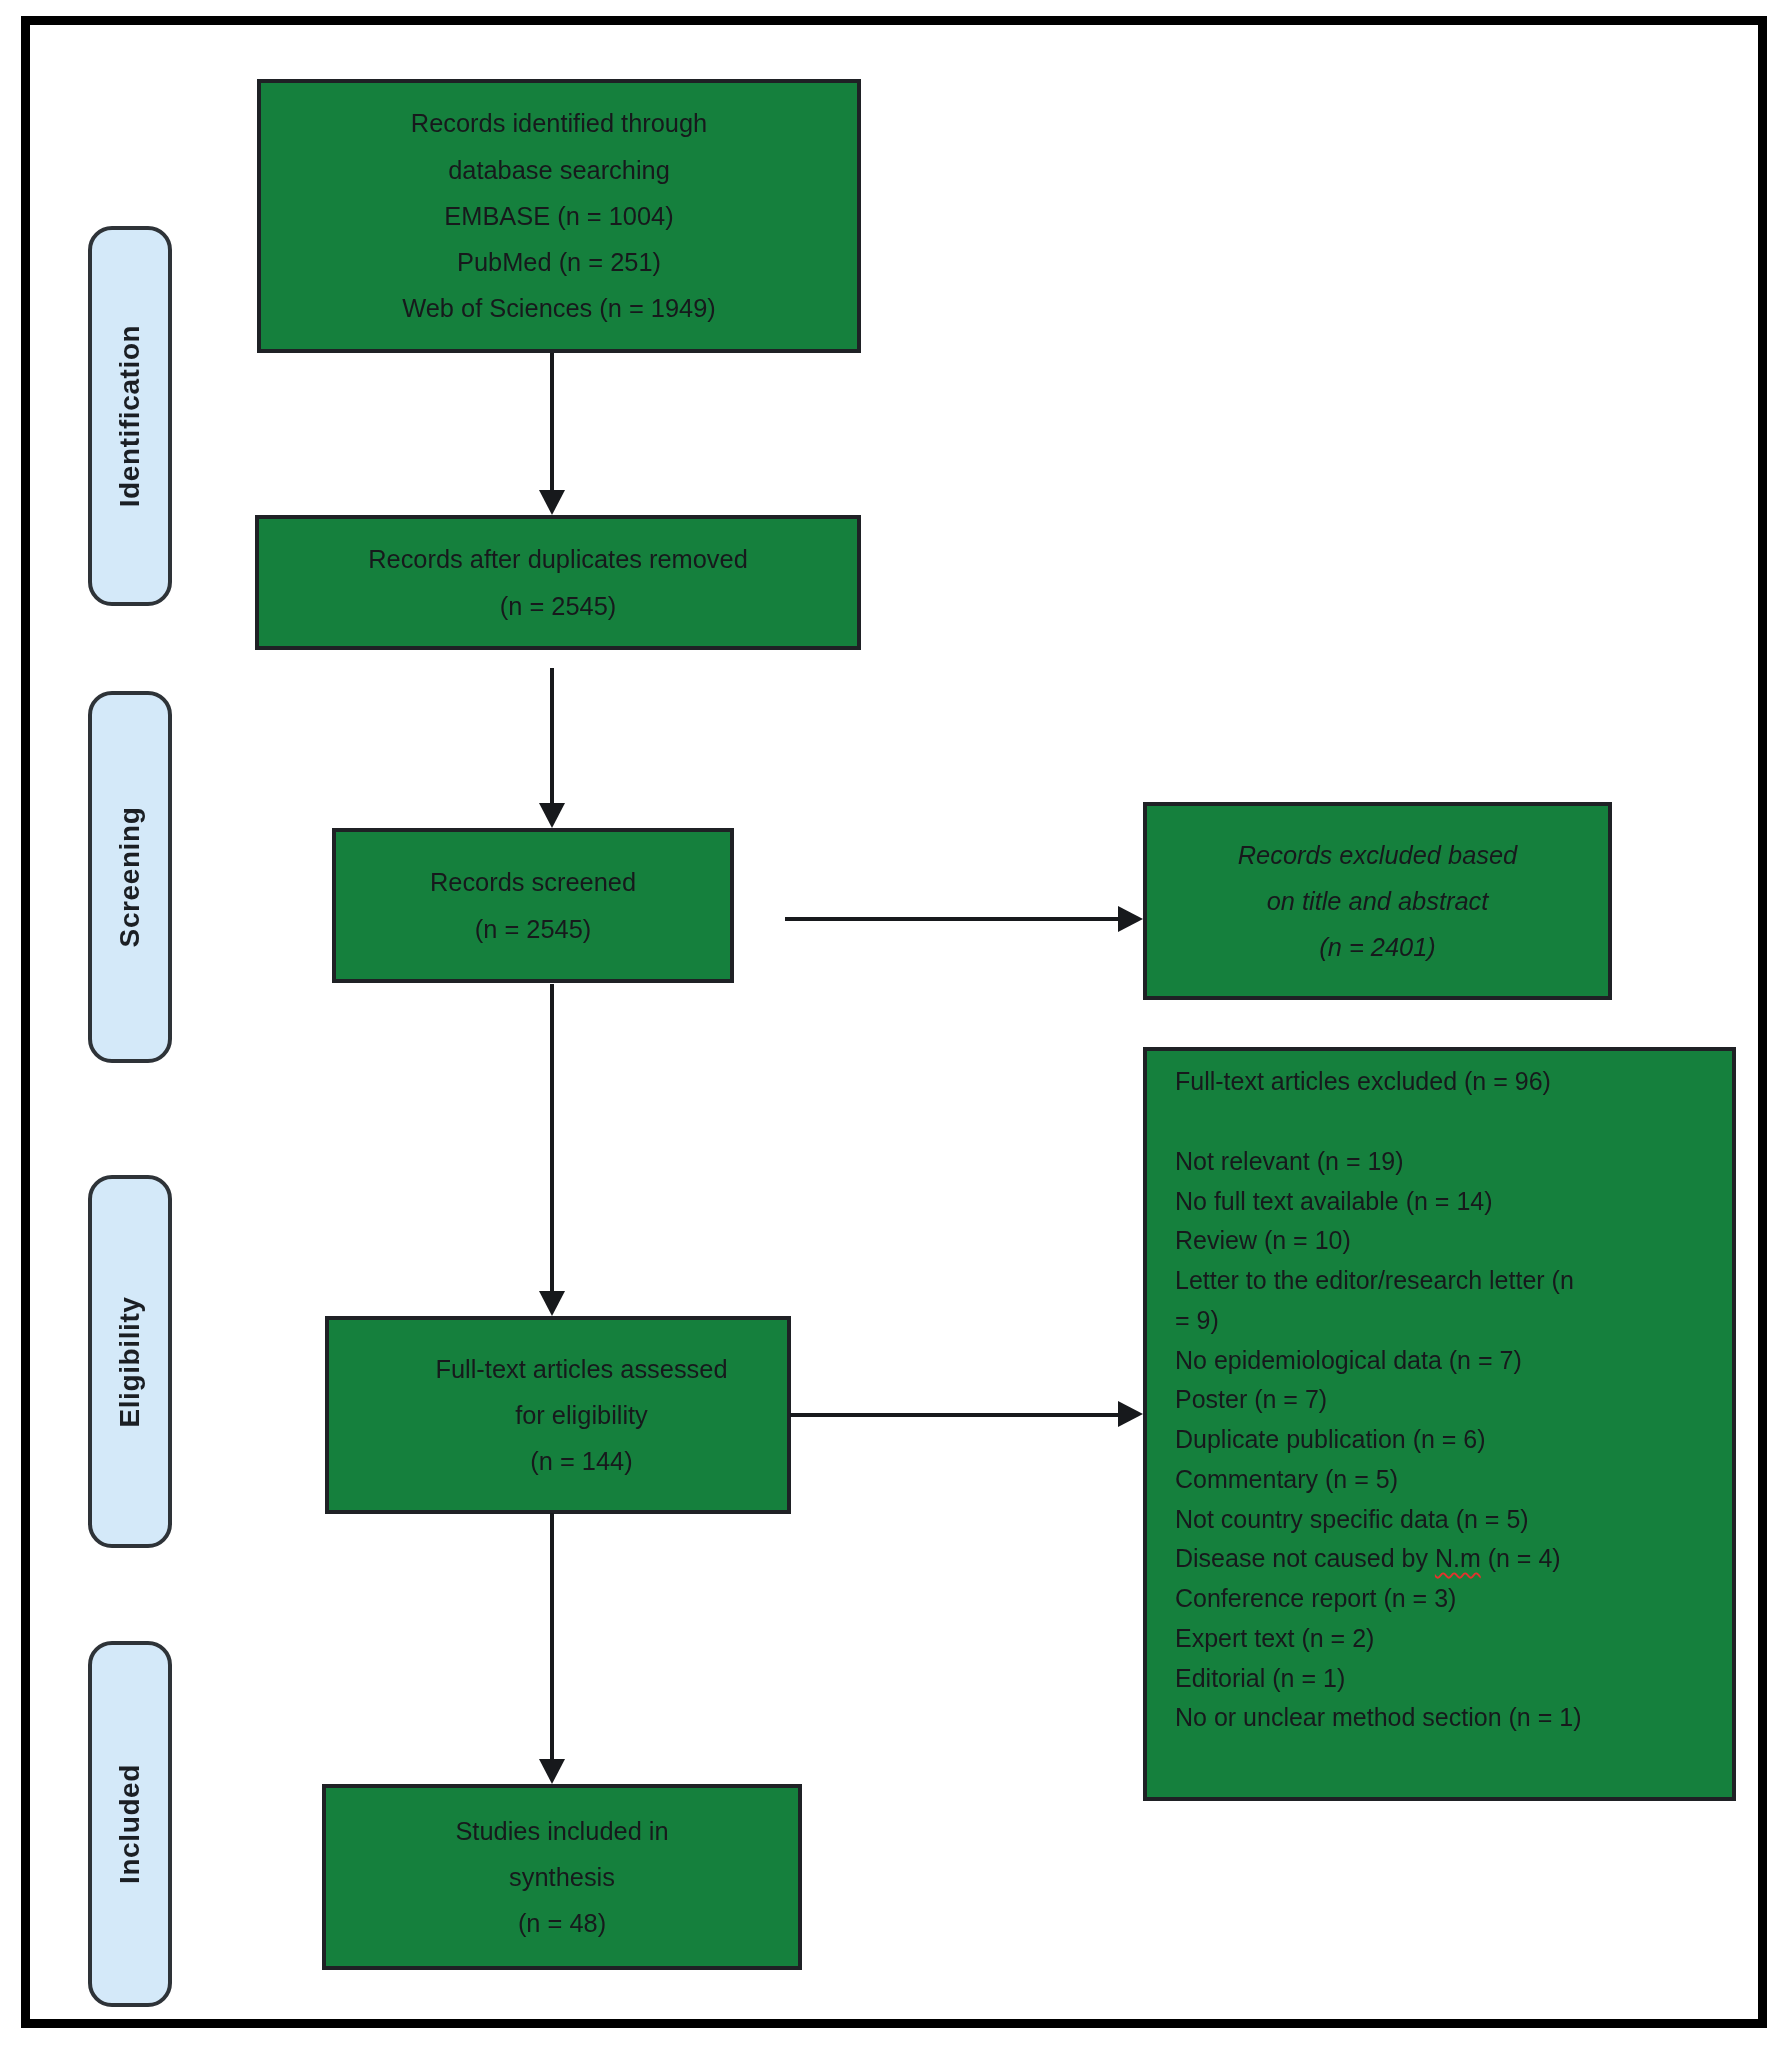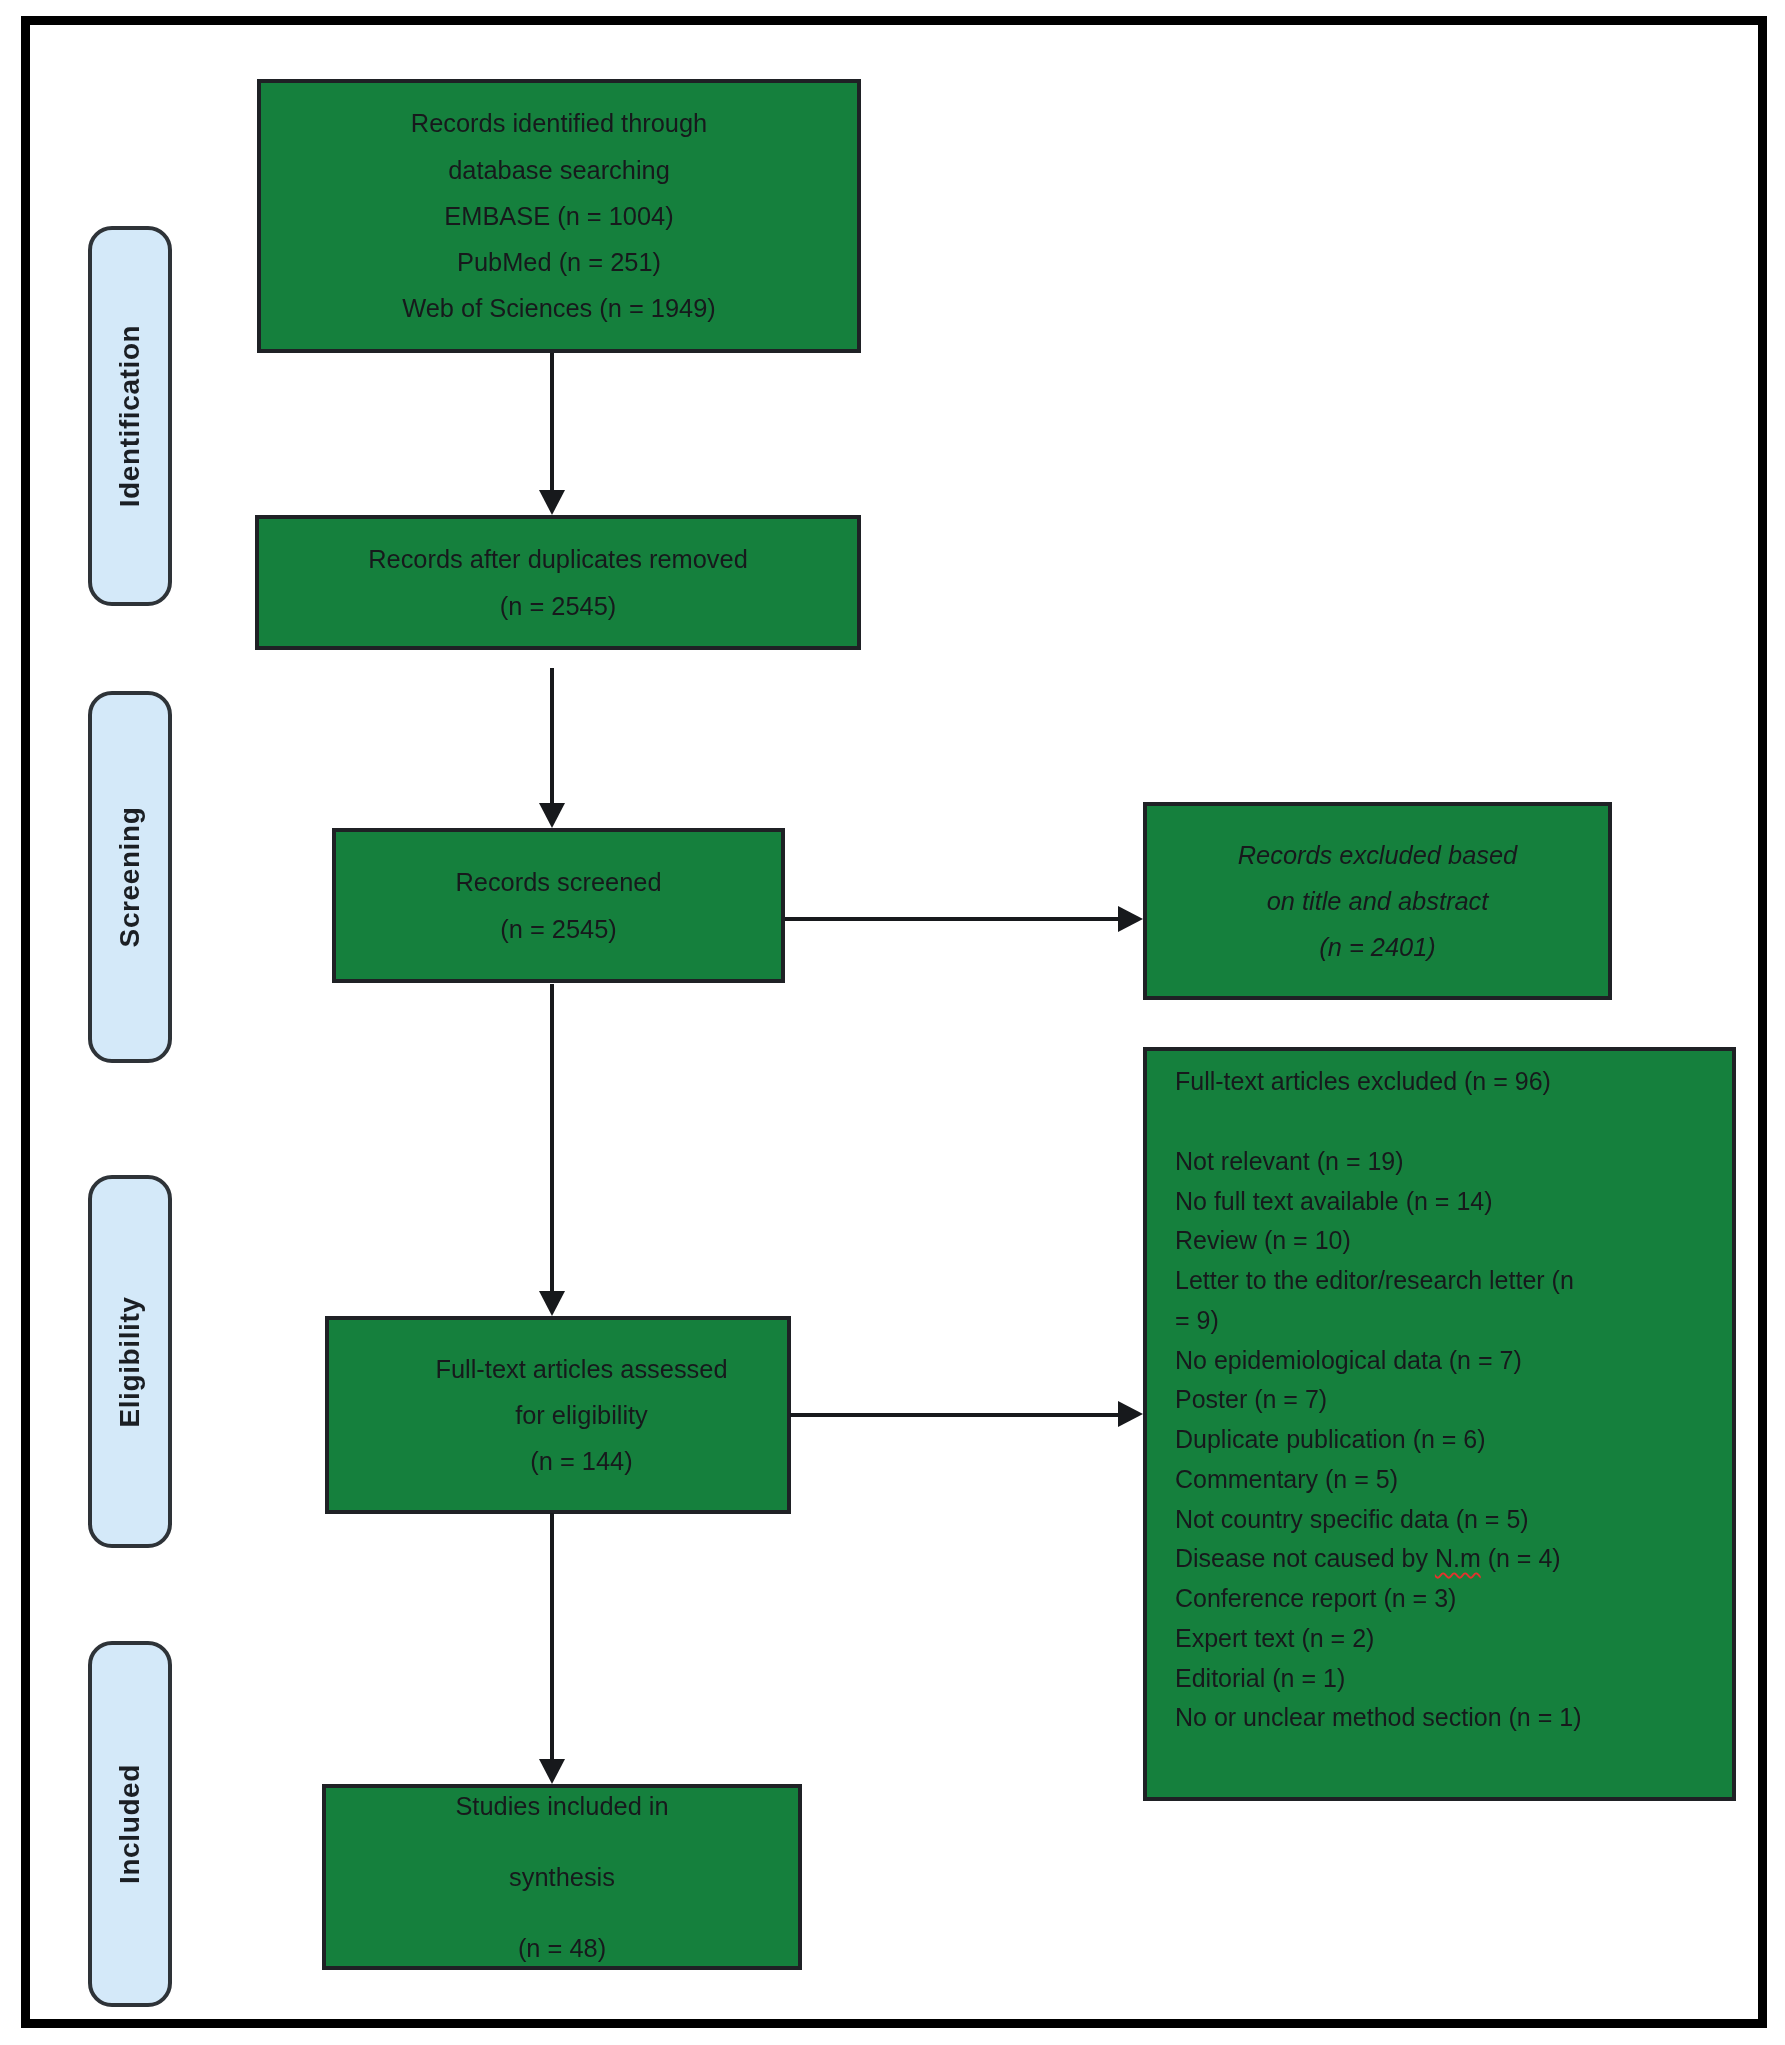--- a/index.html
+++ b/index.html
@@ -119,21 +119,21 @@
     <div class="bline">EMBASE (n = 1004)</div>
     <div class="bline">PubMed (n = 251)</div>
     <div class="bline">Web of Sciences (n = 1949)</div>
   </div>
 
   <div class="fbox" style="left:255px; top:515px; width:606px; height:135px;">
     <div class="bline">Records after duplicates removed</div>
     <div class="bline">(n = 2545)</div>
   </div>
 
-  <div class="fbox" style="left:332px; top:828px; width:453px; height:155px;">
+  <div class="fbox" style="left:332px; top:828px; width:402px; height:155px;">
     <div class="bline">Records screened</div>
     <div class="bline">(n = 2545)</div>
   </div>
 
   <div class="fbox" style="left:1143px; top:802px; width:469px; height:198px;font-style:italic;">
     <div class="bline">Records excluded based</div>
     <div class="bline">on title and abstract</div>
     <div class="bline">(n = 2401)</div>
   </div>
 
@@ -157,21 +157,21 @@
     <div>Not country specific data (n = 5)</div>
     <div>
       <span>Disease not caused by </span><span class="squiggle">N.m</span><span> (n = 4)</span>
     </div>
     <div>Conference report (n = 3)</div>
     <div>Expert text (n = 2)</div>
     <div>Editorial (n = 1)</div>
     <div>No or unclear method section (n = 1)</div>
   </div>
 
-  <div class="fbox" style="left:322px; top:1784px; width:480px; height:186px;gap:25px;">
+  <div class="fbox" style="left:322px; top:1784px; width:480px; height:186px;">
     <div class="bline">Studies included in</div>
     <div class="bline">synthesis</div>
     <div class="bline">(n = 48)</div>
   </div>
 
   <div class="vline" style="left:550px; top:353px;  height:139px;"></div>
   <div class="head-down" style="left:539px; top:490px;"></div>
 
   <div class="vline" style="left:550px; top:668px; height:137px;"></div>
   <div class="head-down" style="left:539px; top:803px;"></div>

